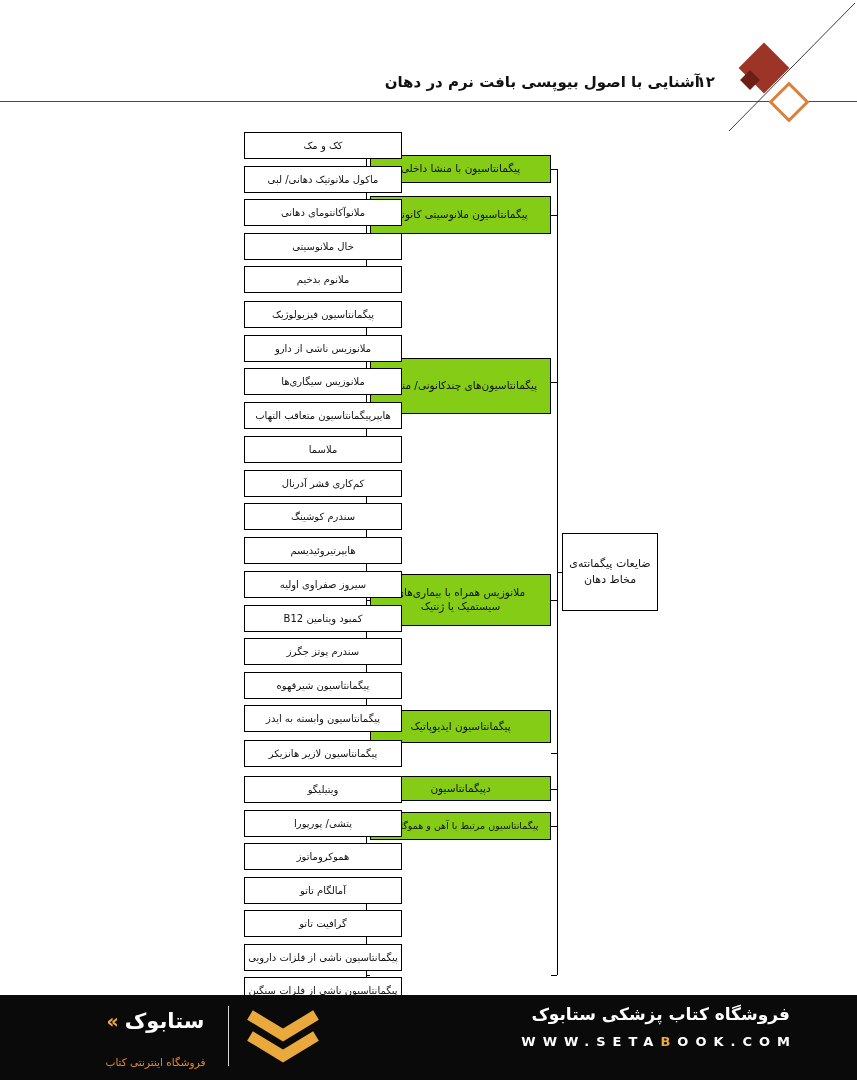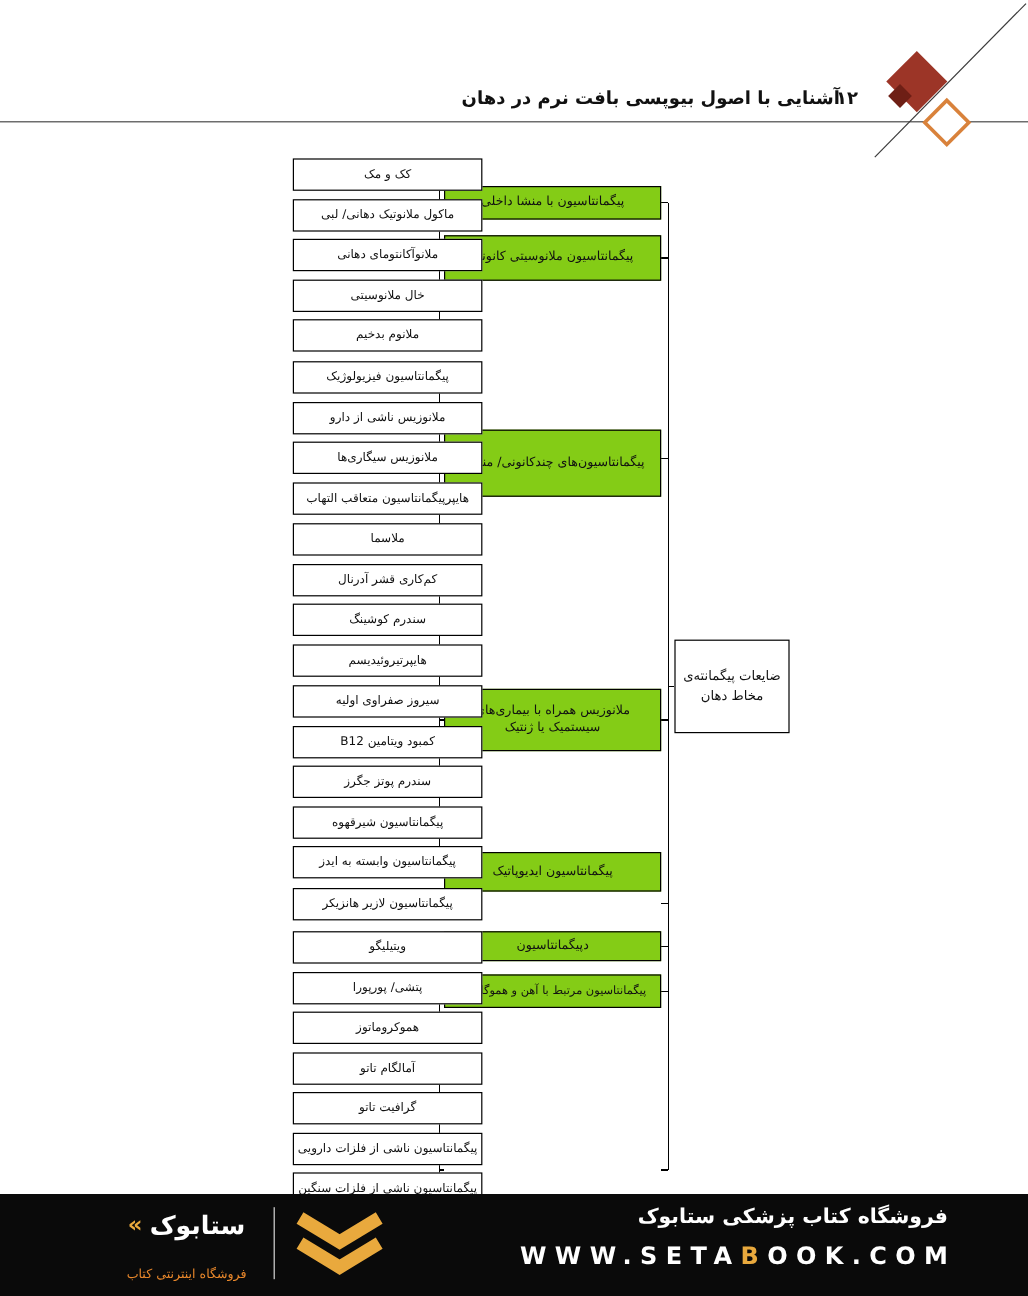--- a/index.html
+++ b/index.html
@@ -25,21 +25,21 @@
     font-size:10.5px;direction:rtl;text-align:center;line-height:1.3;padding:0 3px;z-index:1;
   }
   .root-box{
     position:absolute;left:562px;top:533px;width:96px;height:78px;box-sizing:border-box;
     border:1px solid #000;background:#fff;display:flex;align-items:center;justify-content:center;
     font-size:11px;direction:rtl;text-align:center;line-height:1.5;padding:0 4px;z-index:1;
   }
   
   .footer{position:absolute;left:0;top:995px;width:857px;height:85px;background:#0a0a0a;z-index:5;}
   .store-line{position:absolute;right:67px;top:9px;color:#fff;font-size:17px;font-weight:bold;direction:rtl;}
-  .url{position:absolute;right:60px;top:39px;color:#fff;font-size:20px;font-weight:bold;letter-spacing:7px;direction:ltr;}
+  .url{position:absolute;right:60px;top:39px;color:#fff;font-size:13px;font-weight:bold;letter-spacing:7px;direction:ltr;}
   .url .gold{color:#E9A93D;}
   .logo-block{position:absolute;left:93px;top:14px;width:125px;text-align:center;}
   .logo-title{color:#fff;font-size:21px;font-weight:bold;direction:ltr;display:flex;align-items:center;justify-content:center;gap:6px;}
   .logo-chev{color:#E9A93D;font-size:19px;font-weight:bold;}
   .logo-sub{color:#E8872B;font-size:10.5px;margin-top:23px;direction:rtl;}
   .footer-divider{position:absolute;left:228px;top:11px;width:1px;height:60px;background:#d8d8d8;}
   .logo-icon{position:absolute;left:242px;top:7px;}
 </style>
 </head>
 <body>

